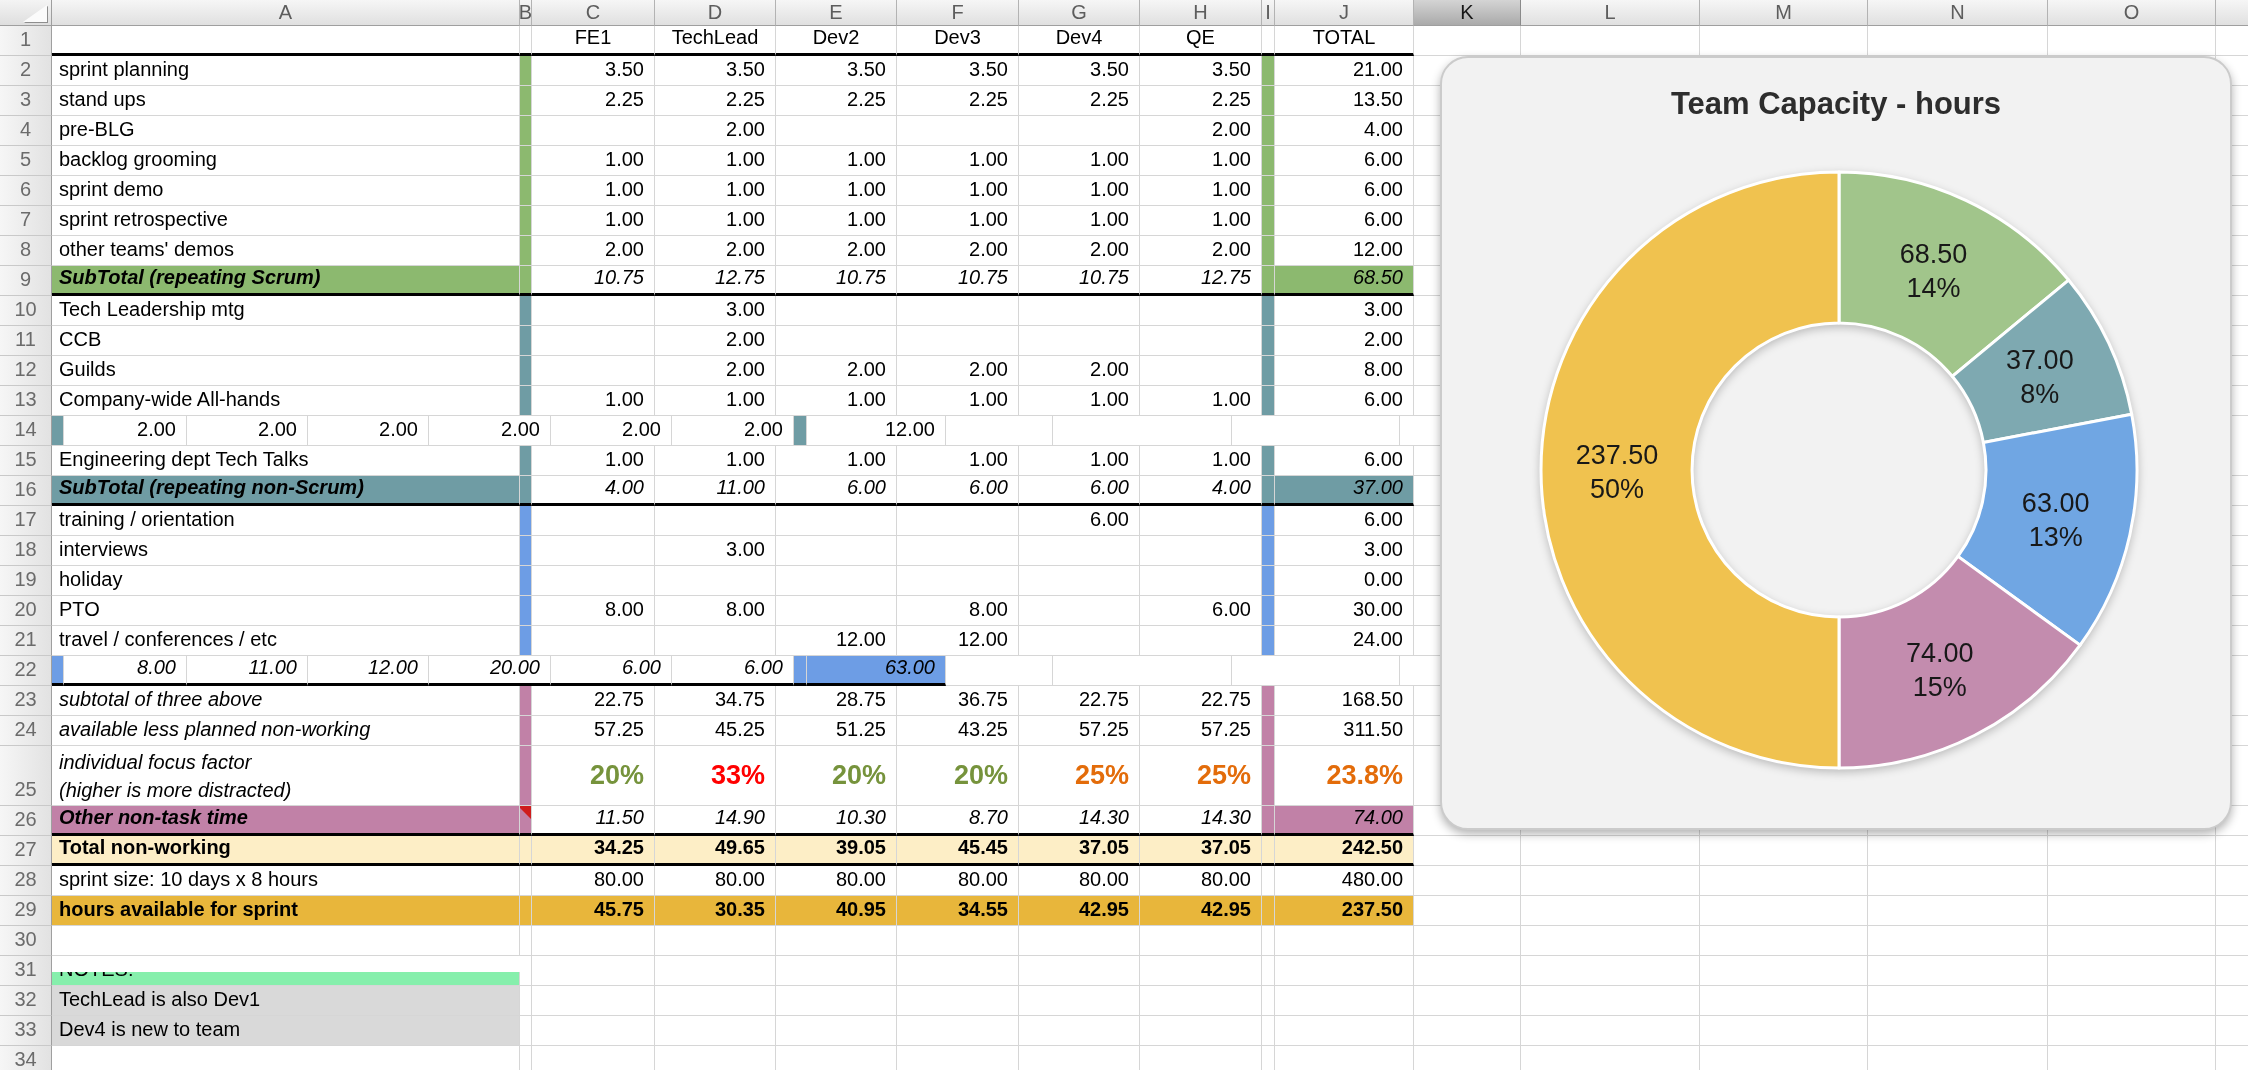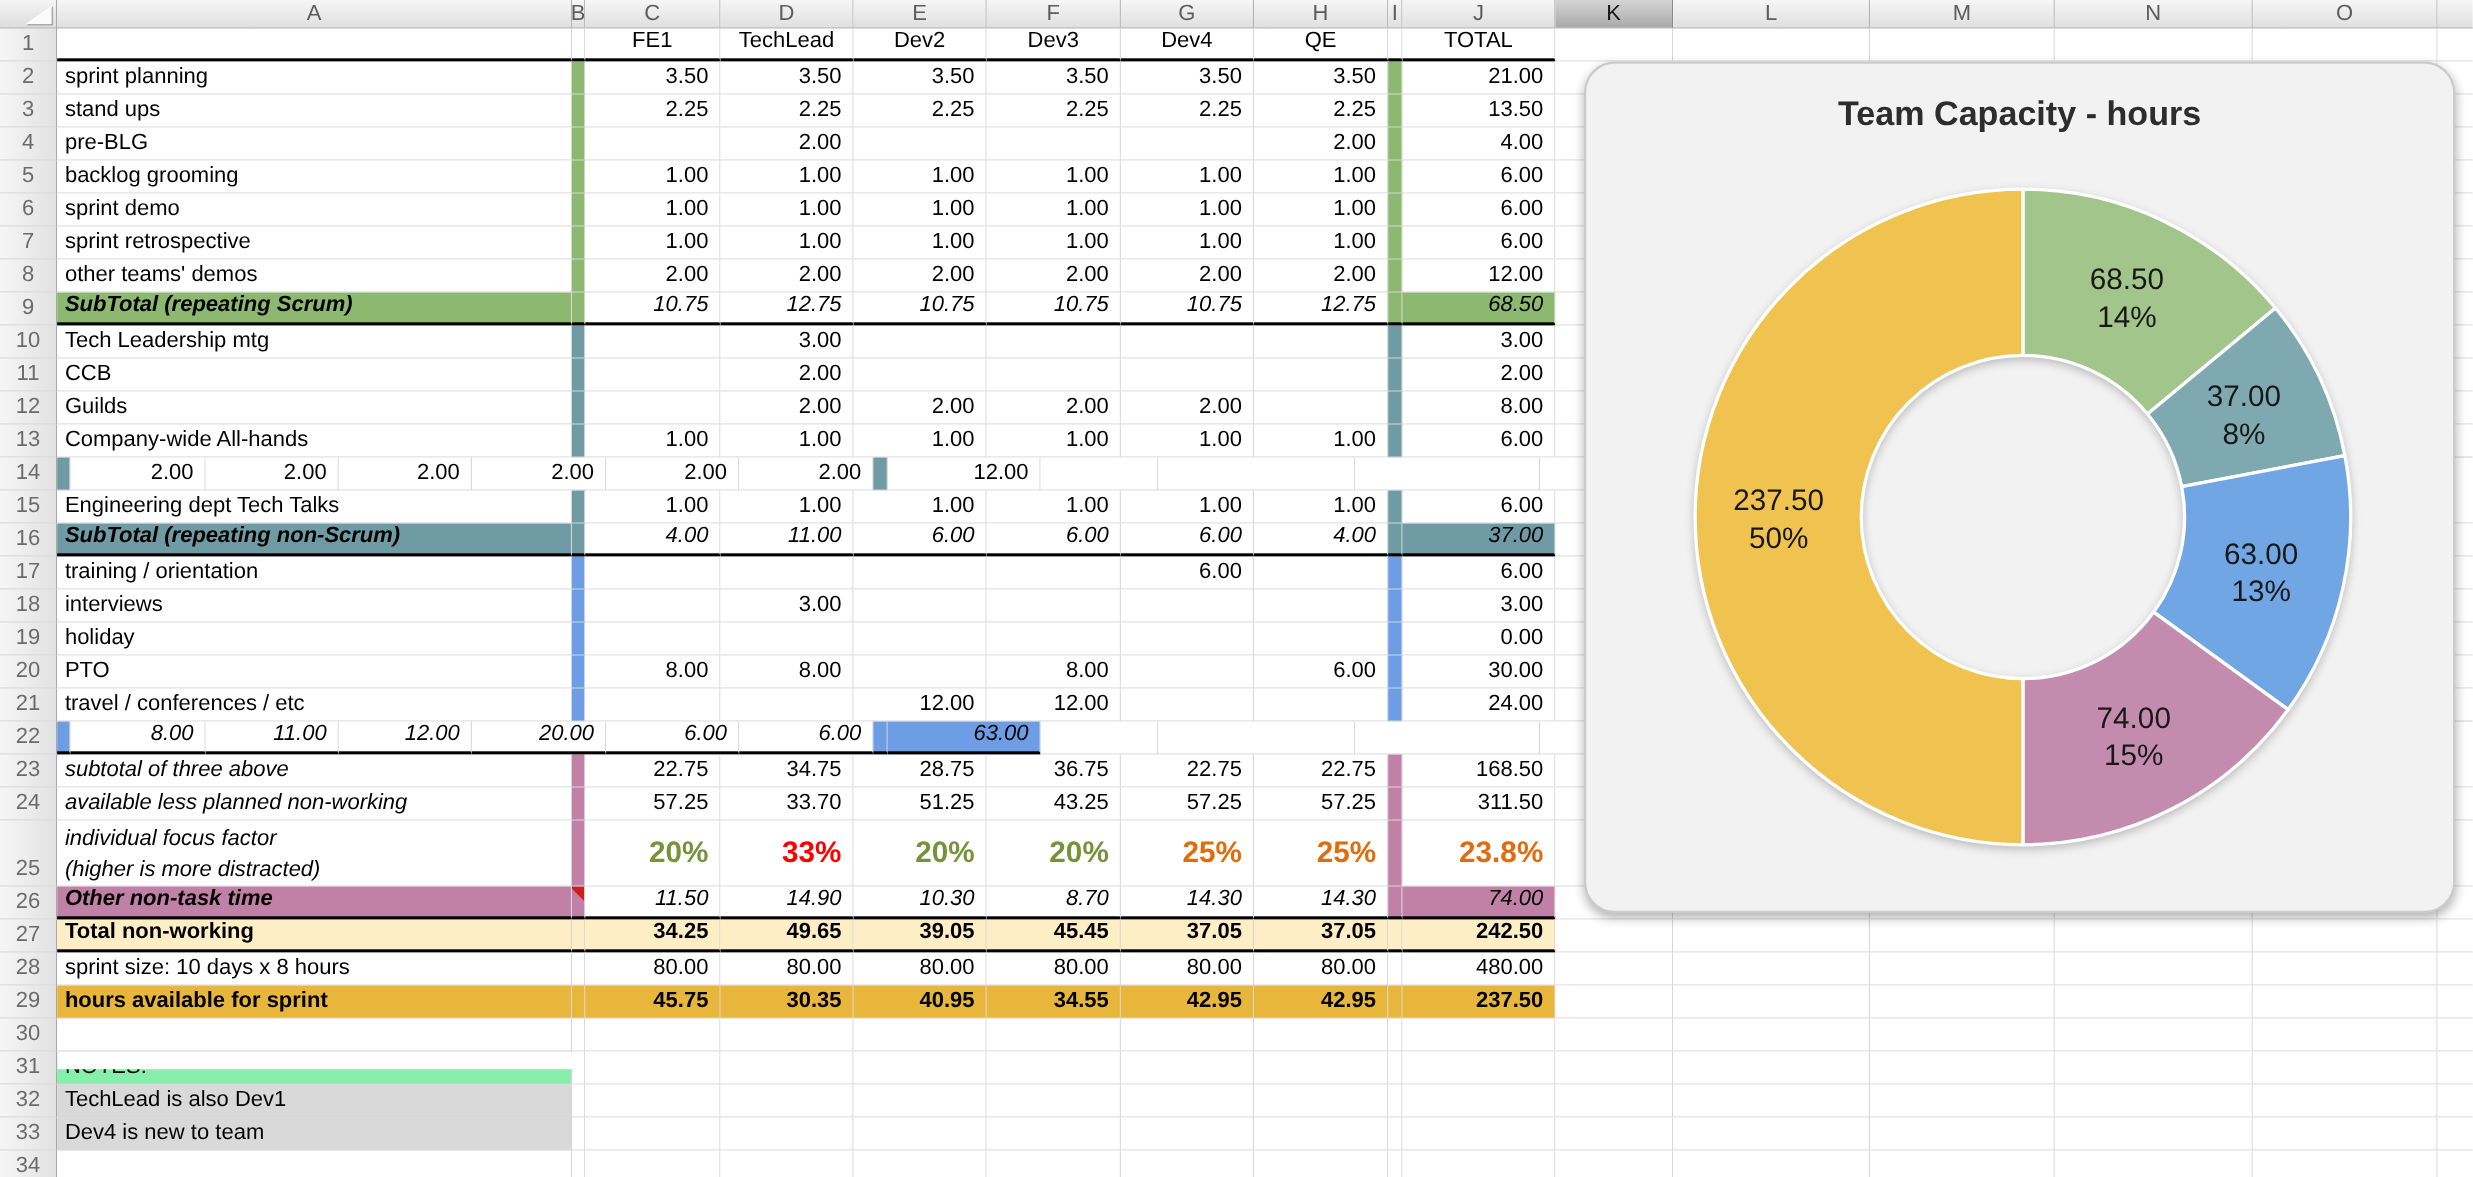--- a/index.html
+++ b/index.html
@@ -517,21 +517,21 @@
         <div class="c" style="width: 179px;"></div>
         <div class="c" style="width: 168px;"></div>
         <div class="c" style="width: 180px;"></div>
         <div class="c" style="width: 168px;"></div>
         <div class="c" style="width: 40px;"></div>
       </div>
       <div class="row" style="height: 30px;">
         <div class="c lab ital" style="width: 468px;">available less planned non-working</div>
         <div class="c" style="width: 12px; background: rgb(193, 129, 167);"></div>
         <div class="c num" style="width: 123px;">57.25</div>
-        <div class="c num" style="width: 121px;">33.70</div>
+        <div class="c num" style="width: 121px;">45.25</div>
         <div class="c num" style="width: 121px;">51.25</div>
         <div class="c num" style="width: 122px;">43.25</div>
         <div class="c num" style="width: 121px;">57.25</div>
         <div class="c num" style="width: 122px;">57.25</div>
         <div class="c" style="width: 13px; background: rgb(193, 129, 167);"></div>
         <div class="c num" style="width: 139px;">311.50</div>
         <div class="c" style="width: 107px;"></div>
         <div class="c" style="width: 179px;"></div>
         <div class="c" style="width: 168px;"></div>
         <div class="c" style="width: 180px;"></div>

